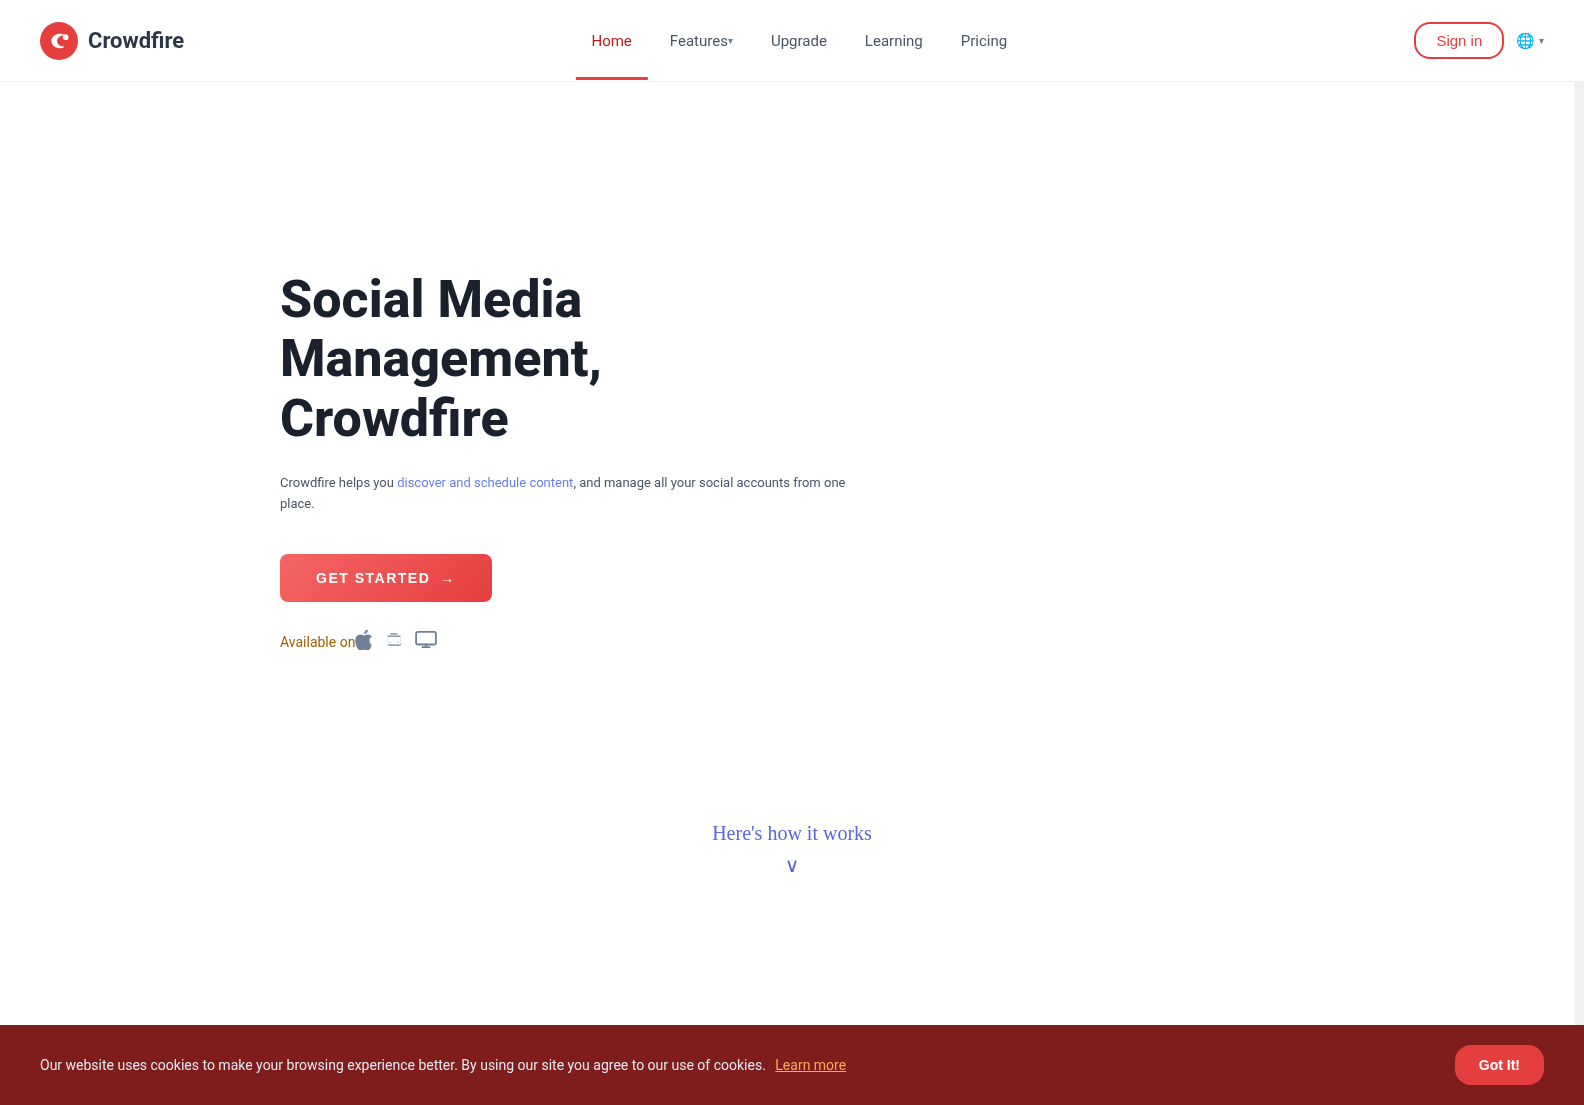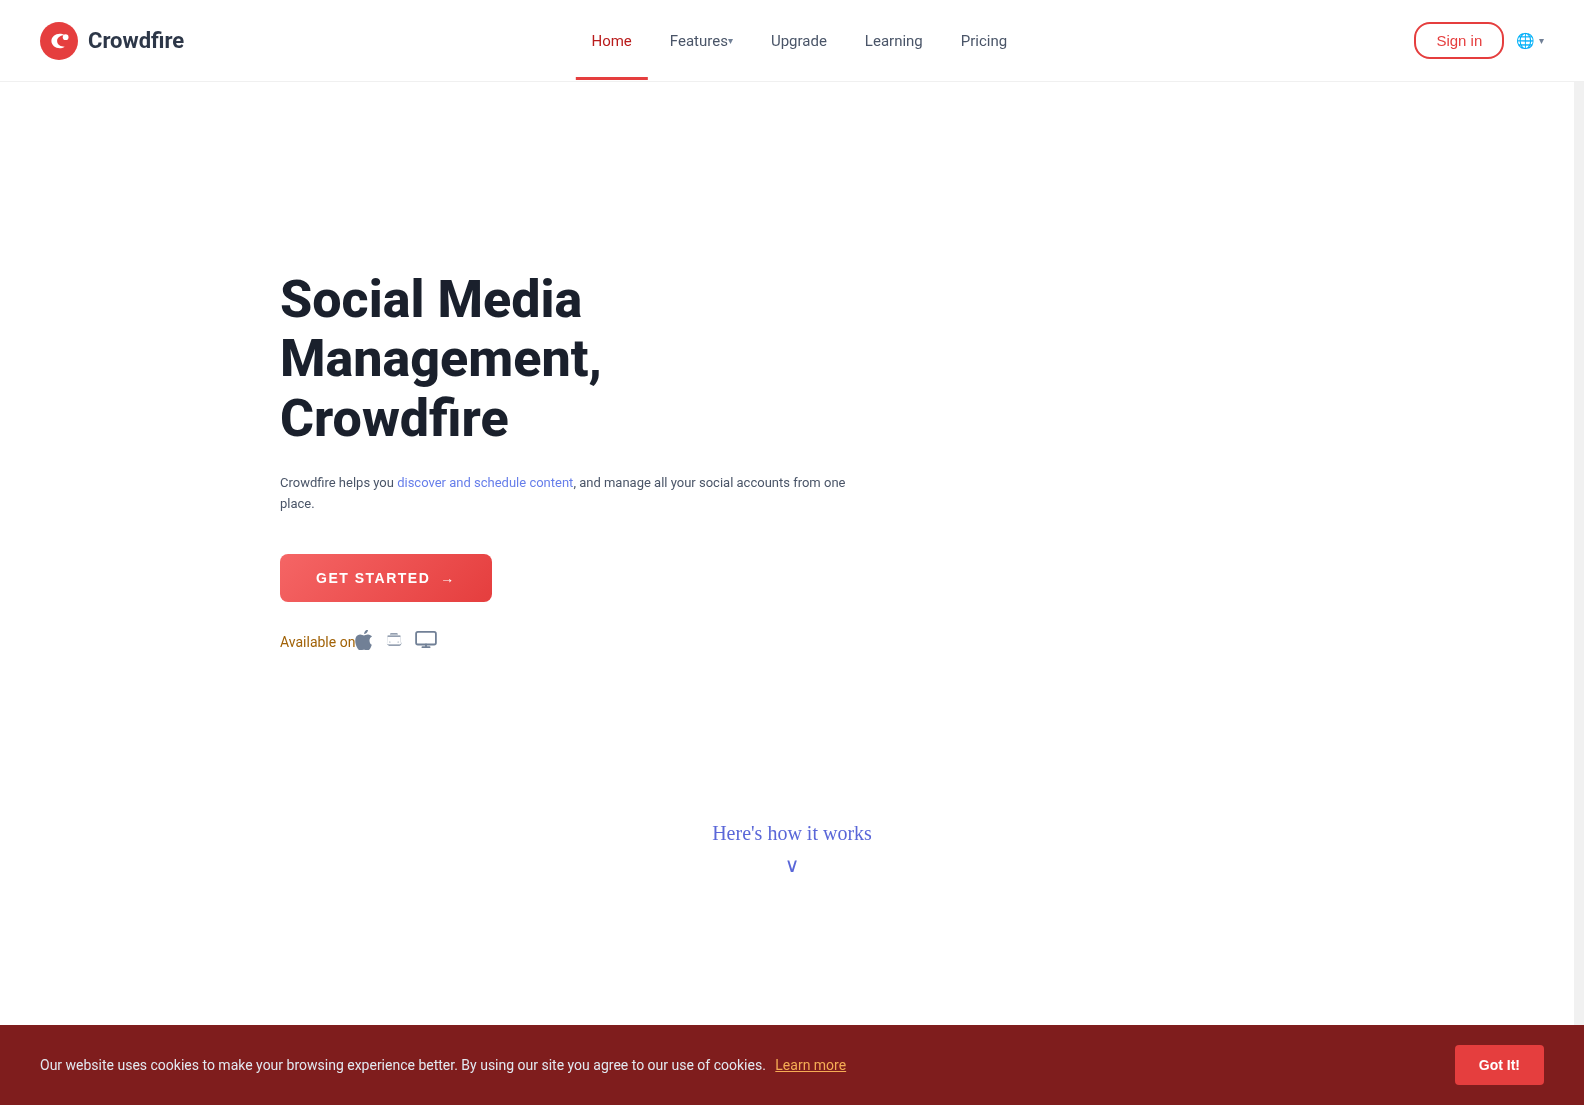--- a/index.html
+++ b/index.html
@@ -224,21 +224,21 @@
       margin-left: 6px;
     }
 
     .got-it-btn {
       padding: 12px 24px;
       background: #e53e3e;
       color: #fff;
       font-size: 14px;
       font-weight: 700;
       border: none;
-      border-radius: 4px;
+      border-radius: 16px;
       cursor: pointer;
       white-space: nowrap;
       margin-left: 30px;
     }
 
     
     .page-scrollbar {
       position: fixed;
       right: 0;
       top: 0;

